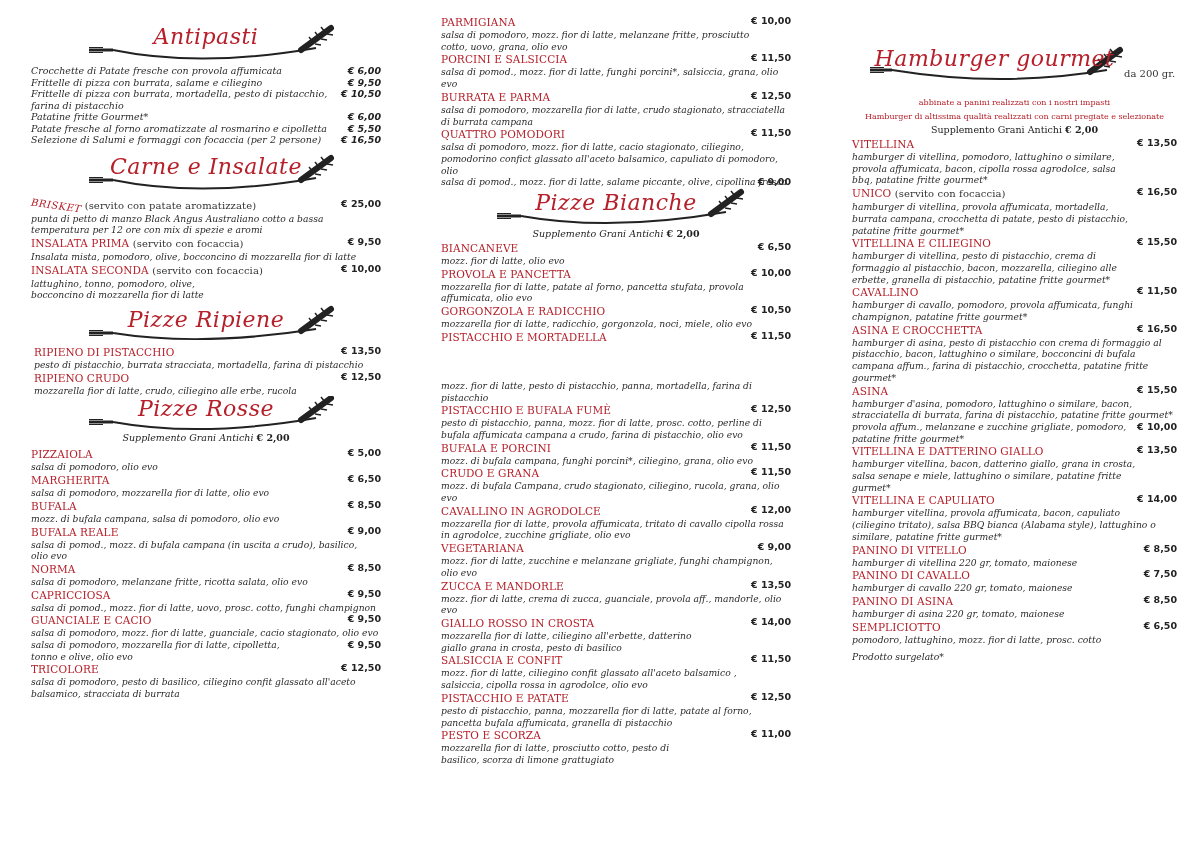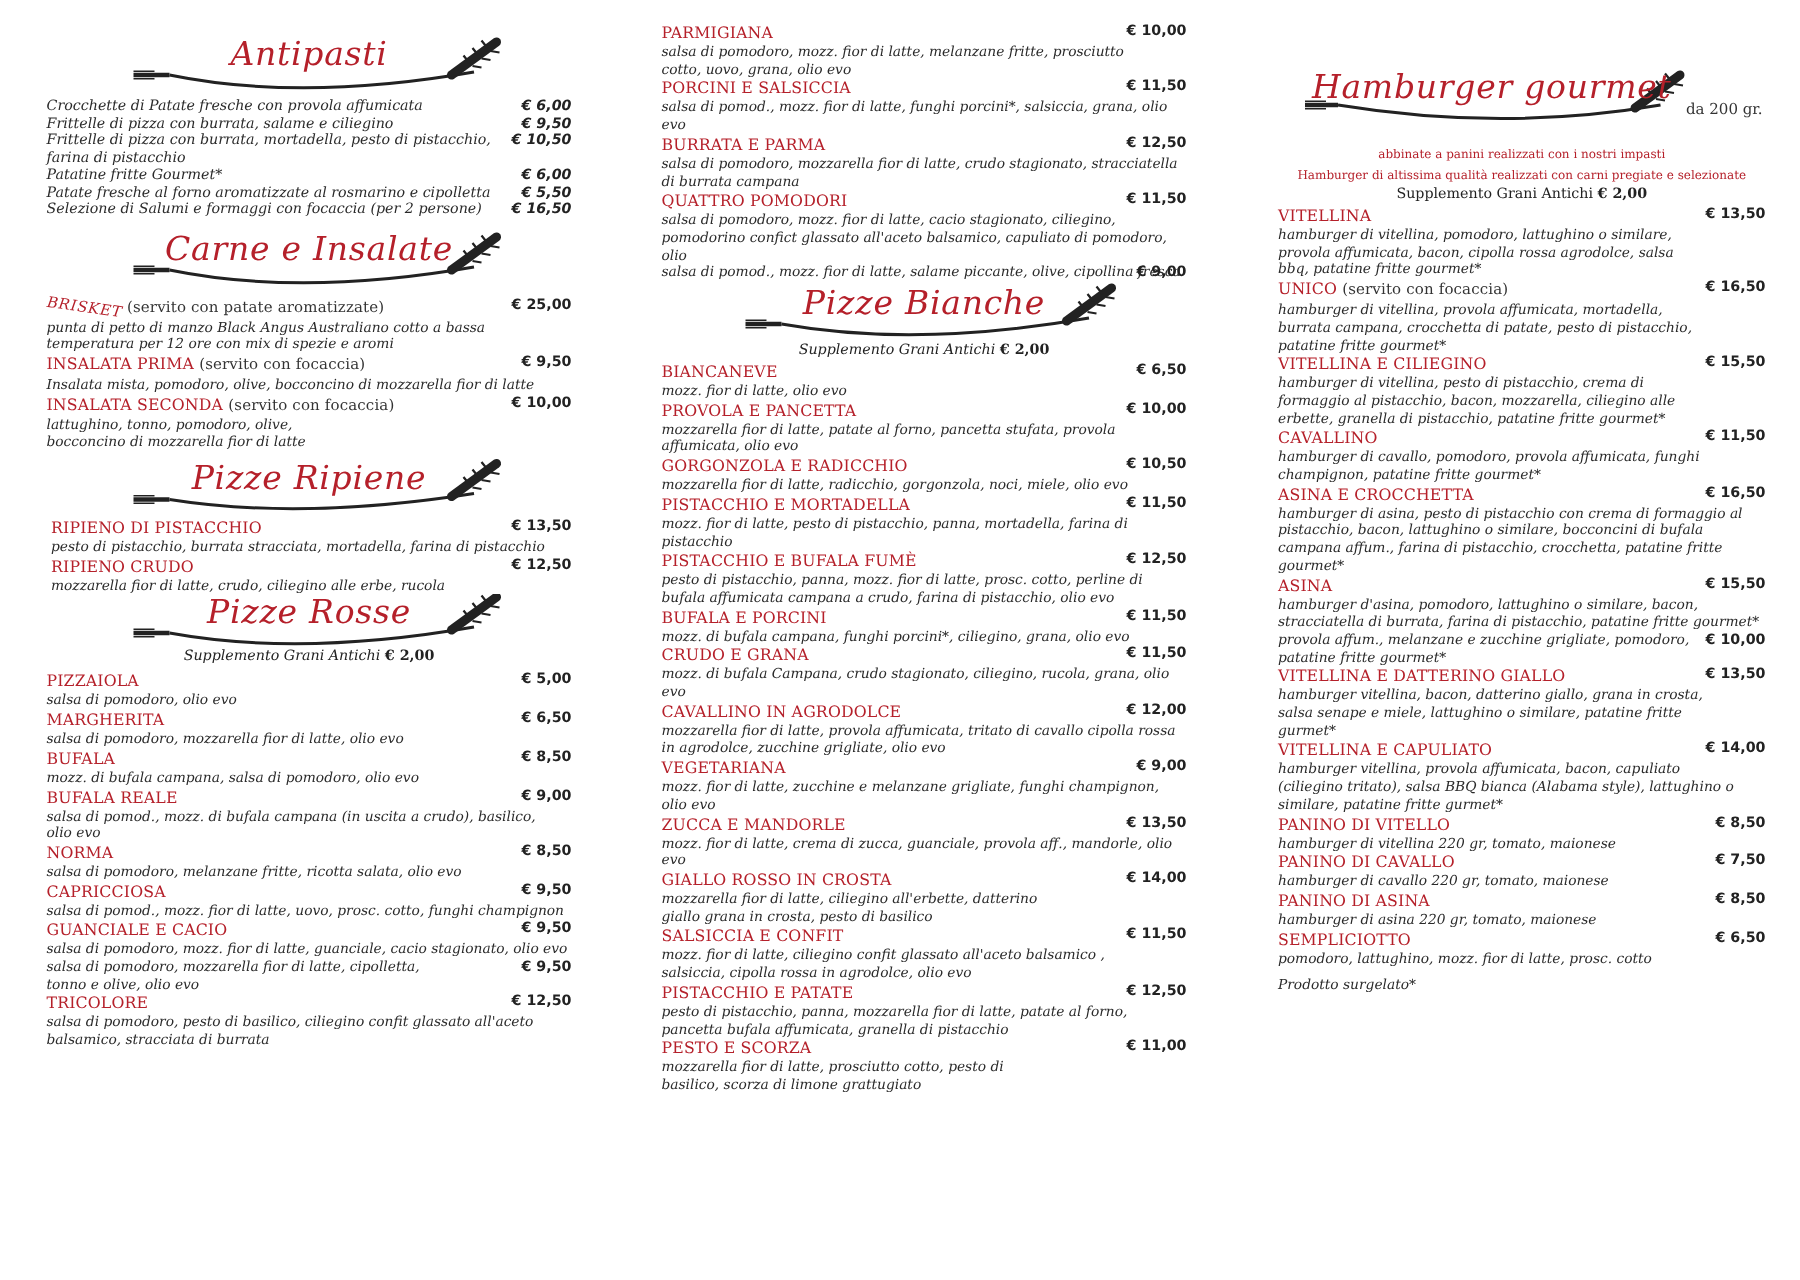--- a/index.html
+++ b/index.html
@@ -237,21 +237,21 @@
         <div class="desc" style="padding-right:40px;">mozzarella fior di latte, patate al forno, pancetta stufata, provola affumicata, olio evo</div>
       </div>
     <div class="row">
         <div class="name">GORGONZOLA E RADICCHIO</div>
         <span class="price">€ 10,50</span>
         <div class="desc">mozzarella fior di latte, radicchio, gorgonzola, noci, miele, olio evo</div>
       </div>
     <div class="row">
         <div class="name">PISTACCHIO E MORTADELLA</div>
         <span class="price">€ 11,50</span>
-        <div class="desc" style="padding-right:0;">mozz. fior di latte, pesto di pistacchio, panna, mortadella, farina di pistacchio</div>
+        <div class="desc" style="padding-right:0;margin-top:36px;">mozz. fior di latte, pesto di pistacchio, panna, mortadella, farina di pistacchio</div>
       </div>
     <div class="row">
         <div class="name">PISTACCHIO E BUFALA FUMÈ</div>
         <span class="price">€ 12,50</span>
         <div class="desc" style="padding-right:0;">pesto di pistacchio, panna, mozz. fior di latte, prosc. cotto, perline di bufala affumicata campana a crudo, farina di pistacchio, olio evo</div>
       </div>
     <div class="row">
         <div class="name">BUFALA E PORCINI</div>
         <span class="price">€ 11,50</span>
         <div class="desc">mozz. di bufala campana, funghi porcini*, ciliegino, grana, olio evo</div>

